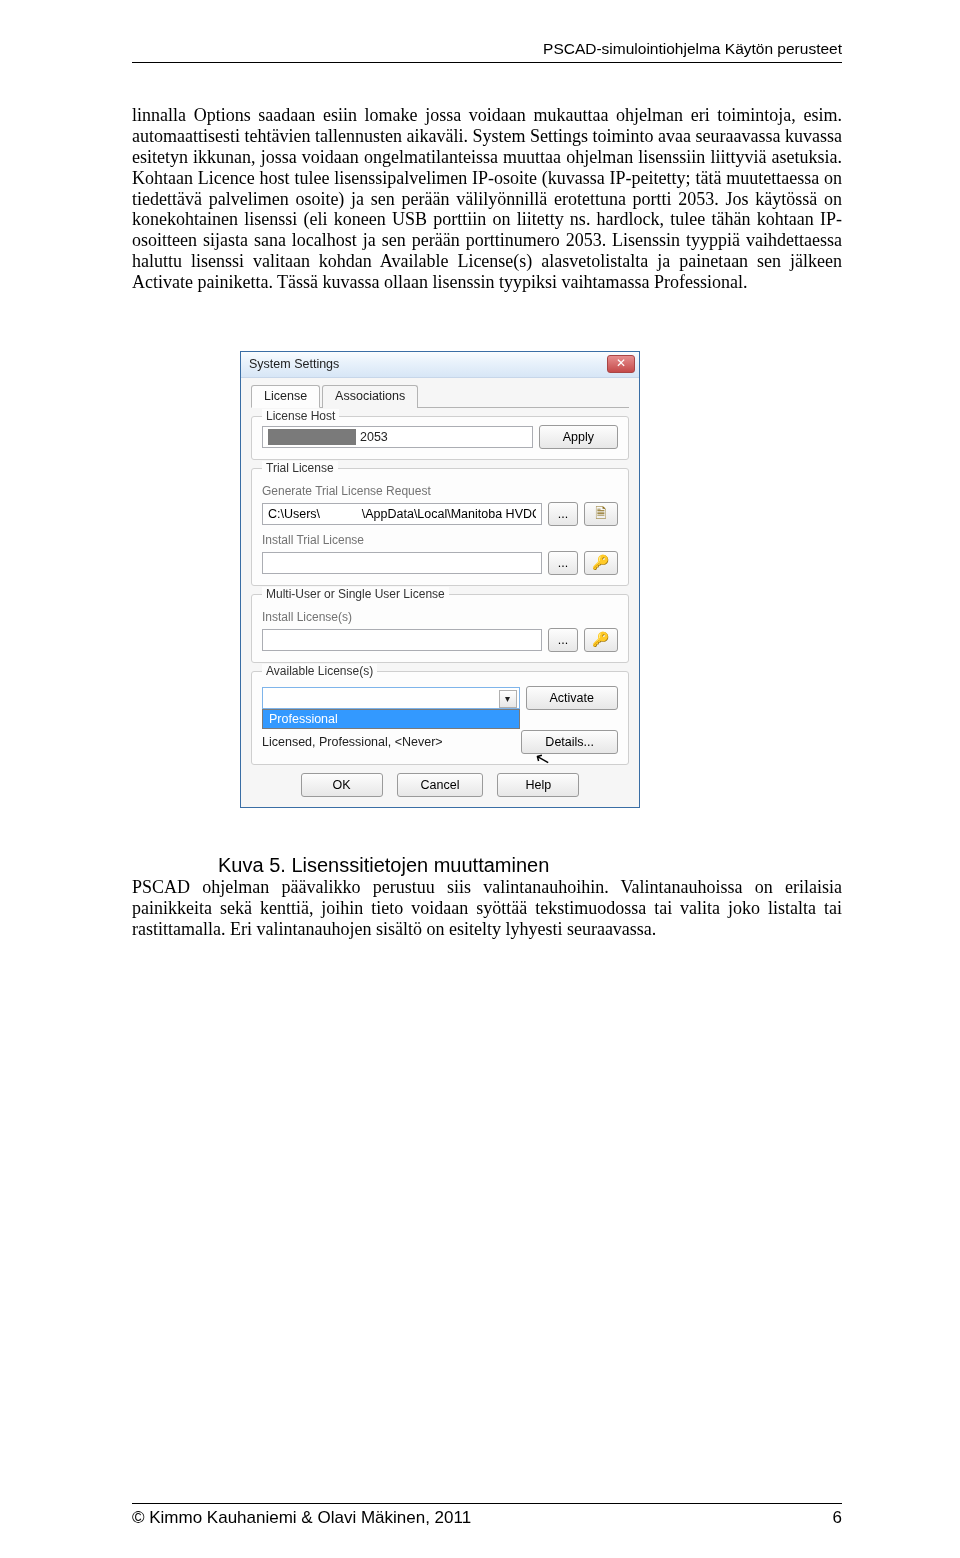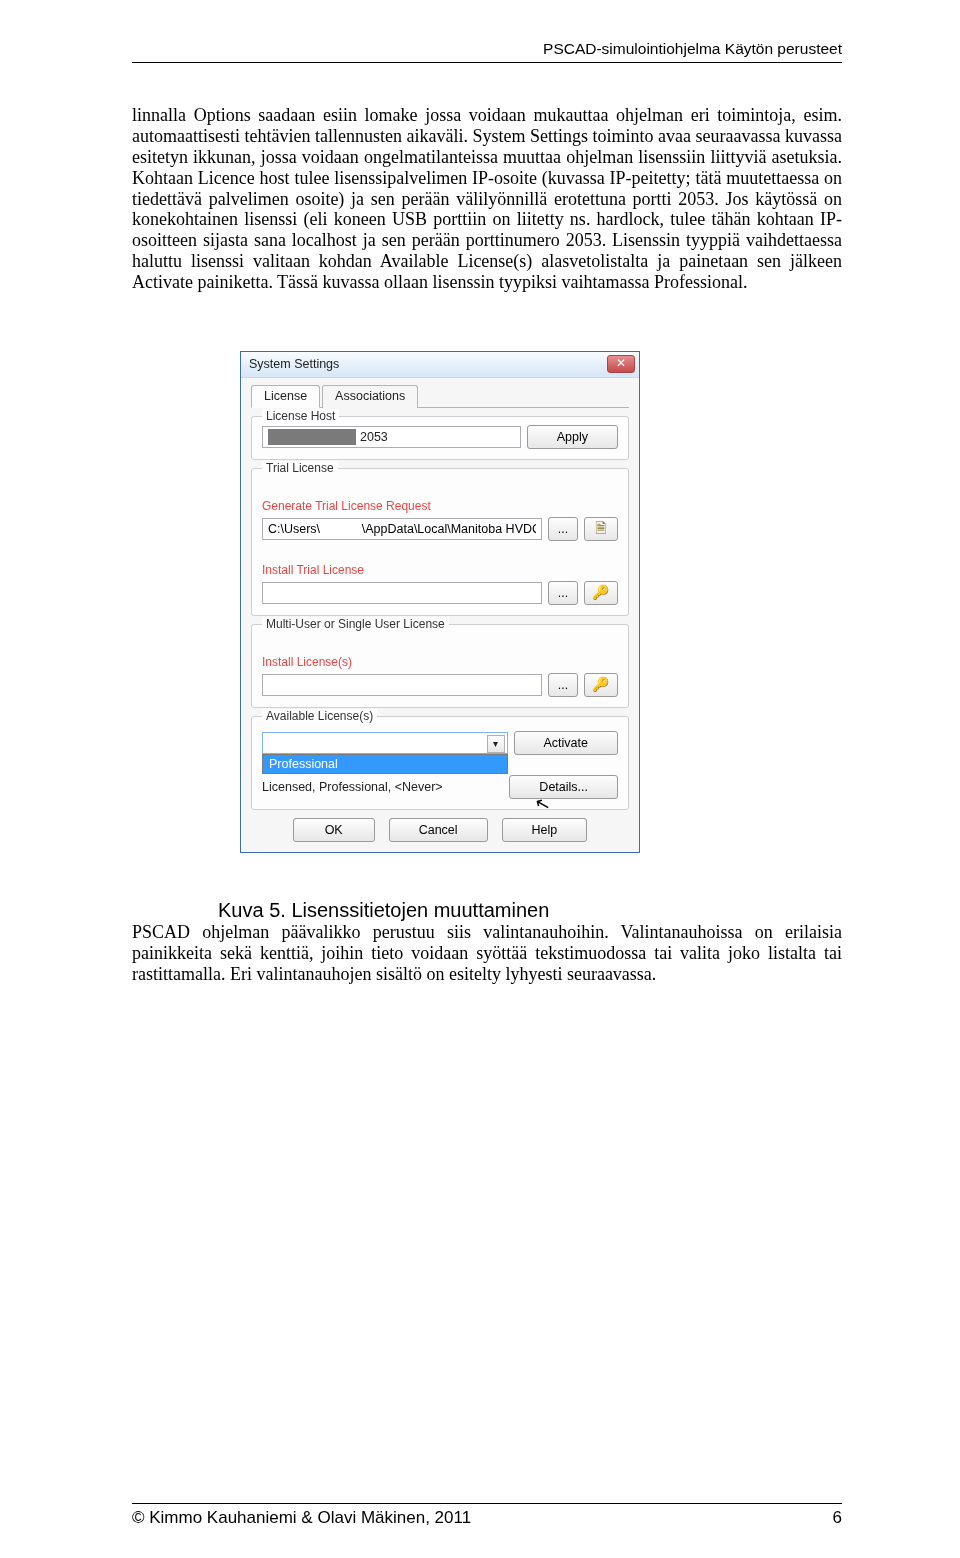--- a/index.html
+++ b/index.html
@@ -89,40 +89,40 @@
   }
   .group-legend {
     position: absolute;
     top: -8px; left: 10px;
     background: #fdfdfd;
     padding: 0 4px;
     font-size: 12px;
     color: #333;
   }
   .row { display: flex; align-items: center; gap: 6px; }
-  .sublabel { font-size: 12px; color: #ef4444; margin: 22px 0 4px 0; }
+  .sublabel { font-size: 12px; color: #737373; margin: 7px 0 4px 0; }
   .win-input {
     height: 22px;
     border: 1px solid #abadb3;
     background: #fff;
     padding: 0 5px;
     font-family: inherit;
     font-size: 12.5px;
     flex: 1 1 auto;
   }
   .masked {
     display: inline-block;
     width: 88px; height: 16px;
     background: #7a7a7a;
     margin-right: 4px;
     vertical-align: middle;
   }
   .win-btn {
     height: 24px;
-    padding: 0 29px;
+    padding: 0 23px;
     border: 1px solid #9a9a9a;
     border-radius: 3px;
     background: linear-gradient(#fdfdfd,#e7e7e7);
     font-family: inherit;
     font-size: 12.5px;
     cursor: default;
     min-width: 60px;
   }
   .win-btn.small { min-width: 30px; padding: 0 6px; }
   .win-btn.icon { min-width: 30px; padding: 0; width: 34px; }

